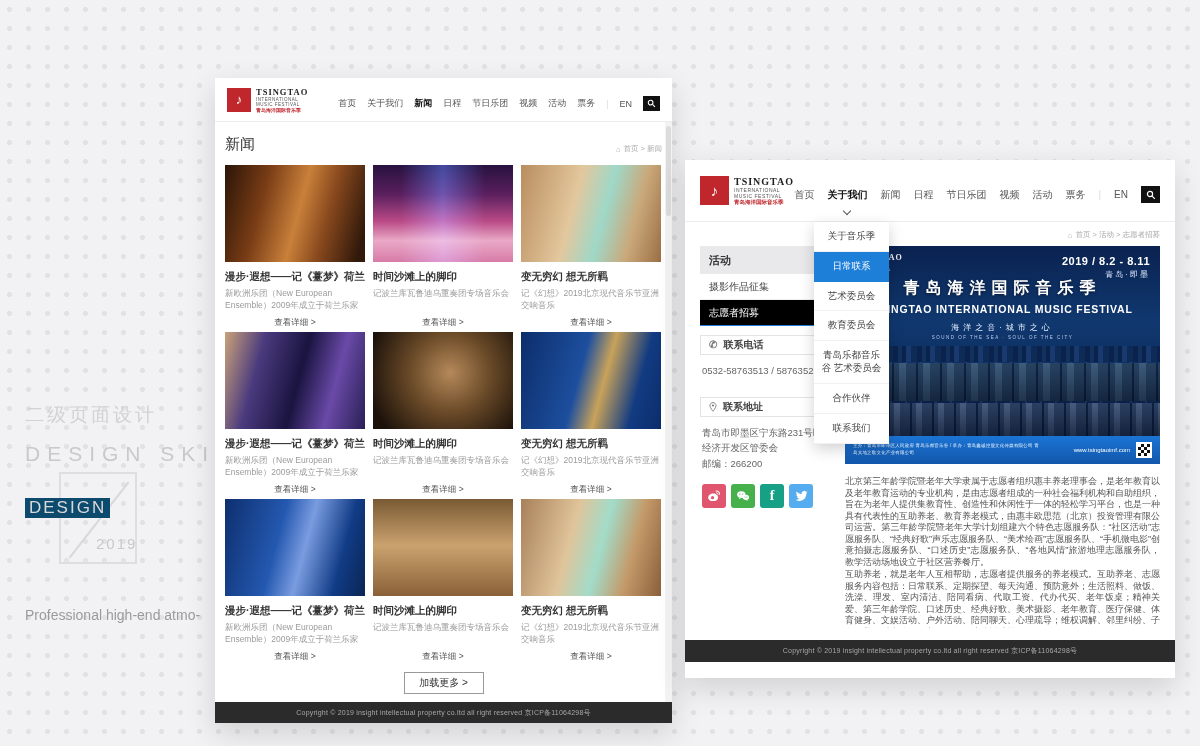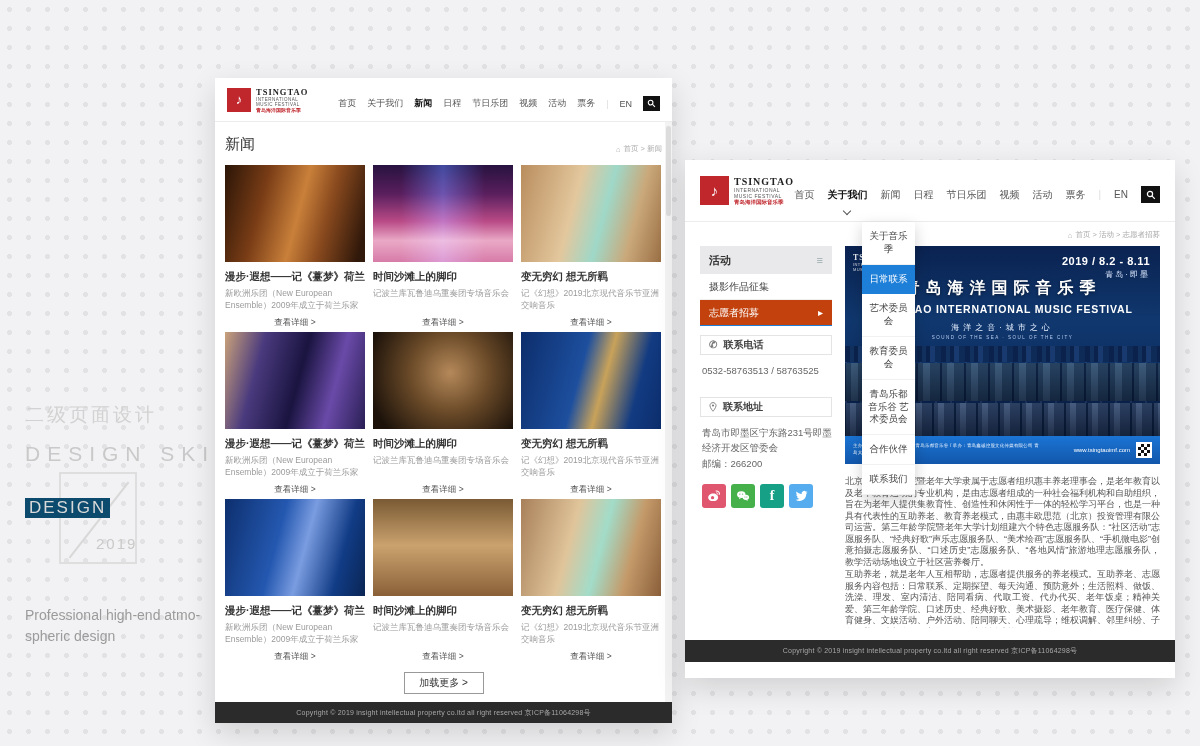--- a/index.html
+++ b/index.html
@@ -79,32 +79,32 @@
   
   .m-act { left:685px; top:160px; width:490px; height:518px; }
   .m-act .site-header { height:62px; padding:0 15px; }
   .m-act .logo-sq { width:29px; height:29px; font-size:15px; }
   .m-act .logo-txt .l1 { font-size:10px; }
   .m-act .logo-txt .l2, .m-act .logo-txt .l3 { font-size:5px; }
   .m-act .logo-txt .l4 { font-size:5.5px; }
   .m-act .nav { gap:13px; font-size:10px; }
   .m-act .search-btn { width:19px; height:17px; }
   .chev { position:absolute; left:50%; bottom:-12px; width:6px; height:6px; border-left:1.4px solid #555; border-bottom:1.4px solid #555; transform:translateX(-50%) rotate(-45deg); }
-  .dropdown { position:absolute; left:129px; top:62px; width:53px; background:#fff; box-shadow:0 5px 14px rgba(0,0,0,.18); z-index:30;margin-left:48px; }
+  .dropdown { position:absolute; left:129px; top:62px; width:75px; background:#fff; box-shadow:0 5px 14px rgba(0,0,0,.18); z-index:30; }
   .dd-item { padding:8px 5px; font-size:9.5px; color:#444; text-align:center; border-bottom:1px solid #f1f1f1; line-height:1.35; cursor:pointer; }
   .dd-item.active { background:#1e7fd9; color:#fff; border-bottom-color:#1e7fd9; }
   .act-crumbrow { display:flex; justify-content:flex-end; padding:8px 15px 0; }
   .m-act .crumb { font-size:7.5px; }
   .act-body { display:flex; padding:6px 15px 0; }
 
   .sidebar { width:132px; flex:none; }
   .sb-head { height:28px; background:#e9e9eb; display:flex; align-items:center; justify-content:space-between; padding:0 9px; font-size:11px; font-weight:bold; color:#333; }
   .sb-head .sb-ico { color:#9aa; font-weight:normal; font-size:11px; }
   .sb-item { height:26px; display:flex; align-items:center; justify-content:space-between; padding:8px 9px; font-size:10px; color:#444; background:#fff; border-bottom:1px solid #efefef; cursor:pointer; }
-  .sb-item.active { background:#c2410c; color:#fff; border-bottom-color:#1e7fd9; }
+  .sb-item.active { background:#000000; color:#fff; border-bottom-color:#1e7fd9; }
   .sb-label-box { margin-top:9px; border:1px solid #e4e4e4; background:#fff; height:20px; display:flex; align-items:center; gap:6px; padding:0 8px; font-size:10px; font-weight:bold; color:#444; }
   .sb-label-box .ico { color:#777; font-size:10px; display:flex; }
   .sb-text { margin:8px 0 0 2px; font-size:9.5px; color:#666; line-height:1.6; }
   .sb-gap { height:10px; }
   .social-row { display:flex; gap:5px; margin:13px 0 0 2px; }
   .social { width:24px; height:24px; border-radius:3px; display:flex; align-items:center; justify-content:center; cursor:pointer; color:#fff; }
   .sq-weibo { background:#e0566e; }
   .sq-wechat { background:#46b14b; }
   .sq-facebook { background:#16a085; font-family:"Liberation Serif",serif; font-weight:bold; font-size:14px; }
   .sq-twitter { background:#55acee; }
@@ -161,21 +161,20 @@
   <div class="cap-cn">二级页面设计</div>
   <div class="cap-en">DESIGN SKILLS</div>
 </div>
 <div class="badge">
   <div class="badge-slash"></div>
 </div>
 <div class="badge-word">DESIGN</div>
 <div class="badge-year">2019</div>
 <div class="cap-desc">
   <div>Professional high-end atmo-</div>
-  <div>spheric design</div>
 </div>
 
 <div class="mockup m-news">
   <div class="site-header">
     <div class="logo">
       <div class="logo-sq">♪</div>
       <div class="logo-txt">
         <div class="l1">TSINGTAO</div>
         <div class="l2">INTERNATIONAL</div>
         <div class="l3">MUSIC FESTIVAL</div>

